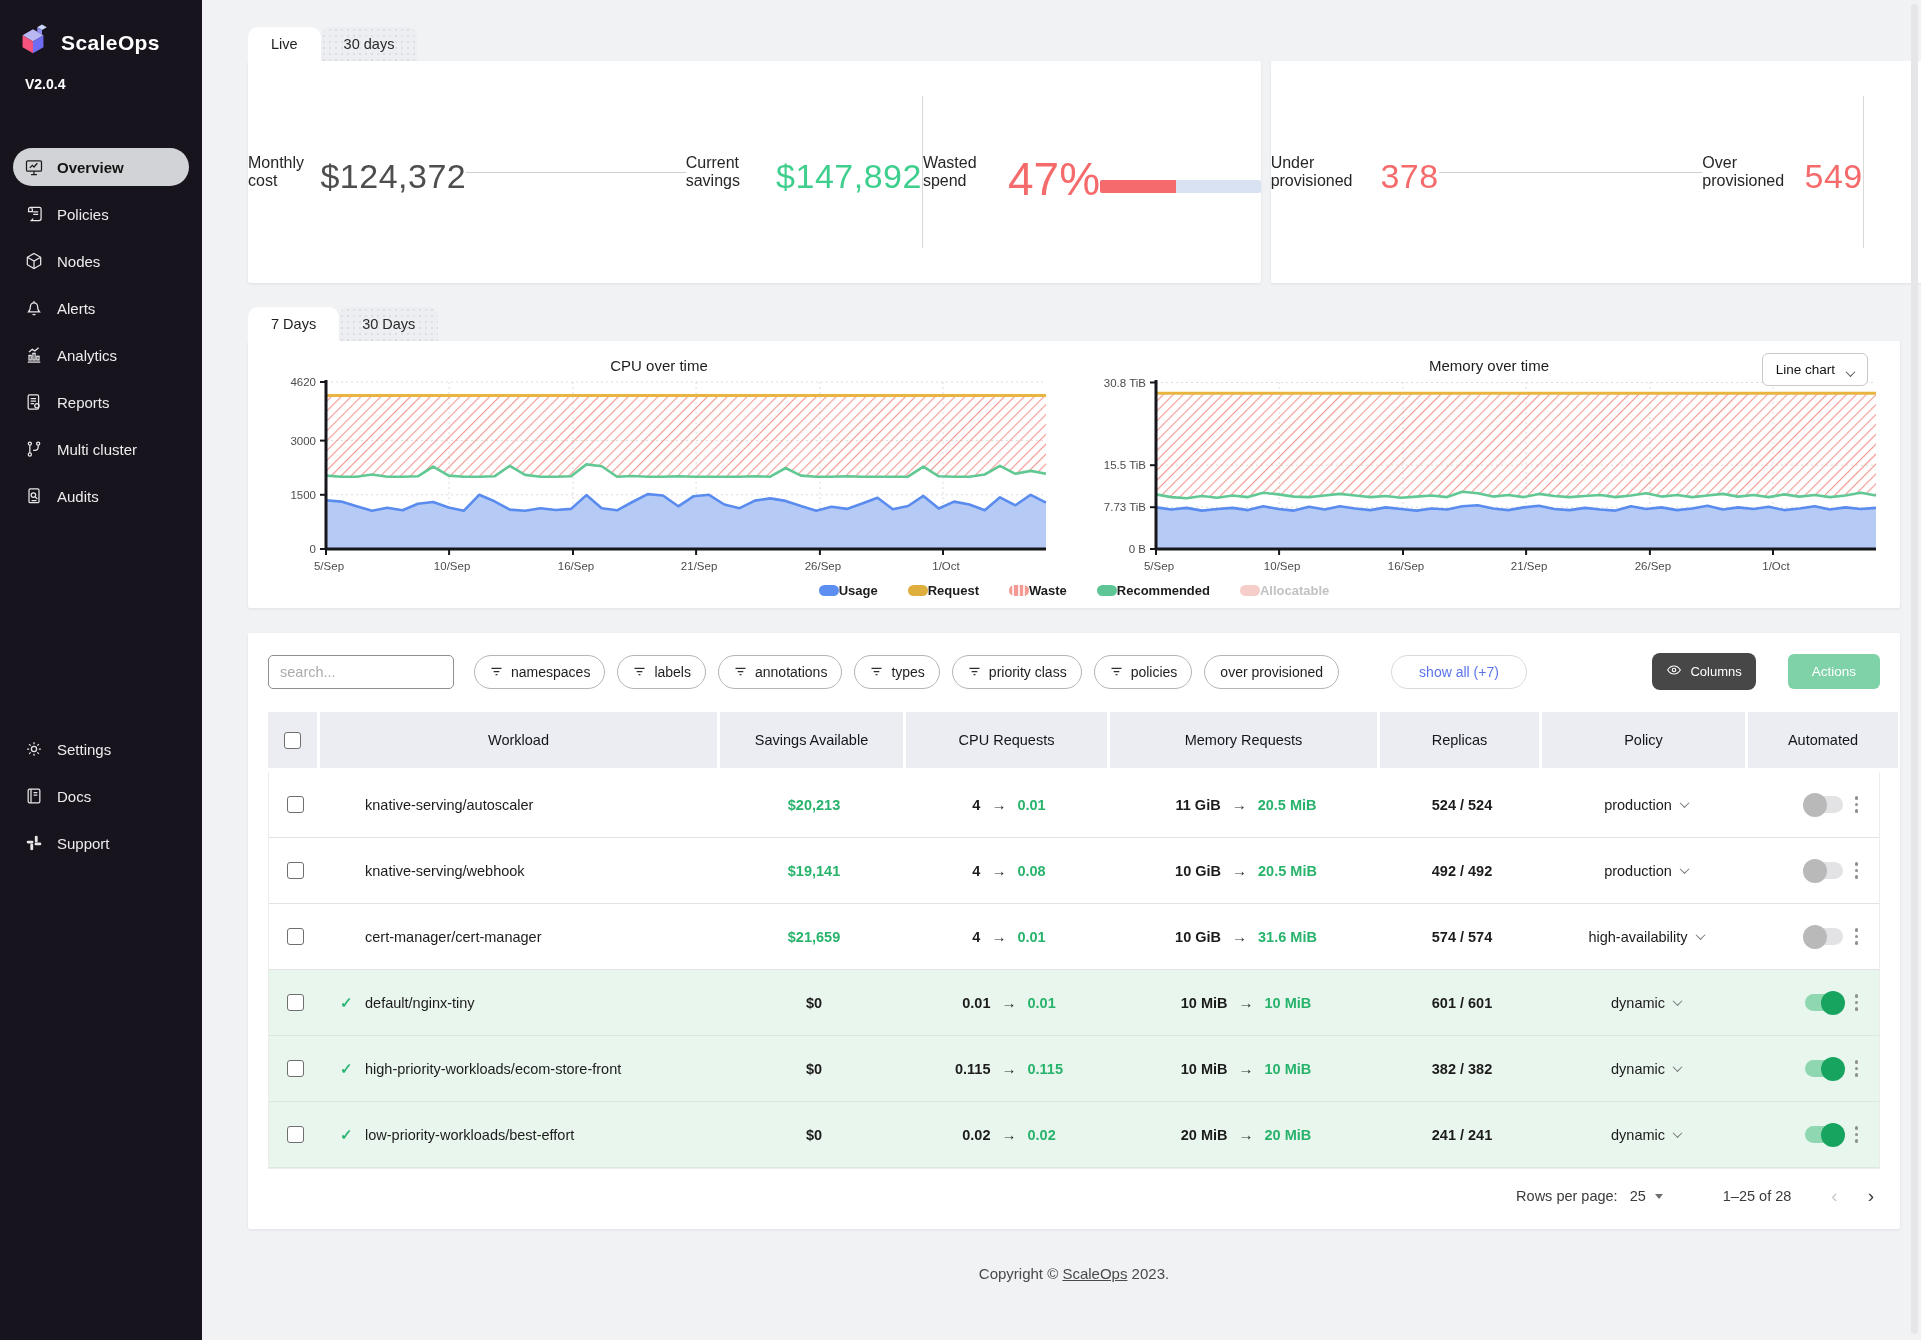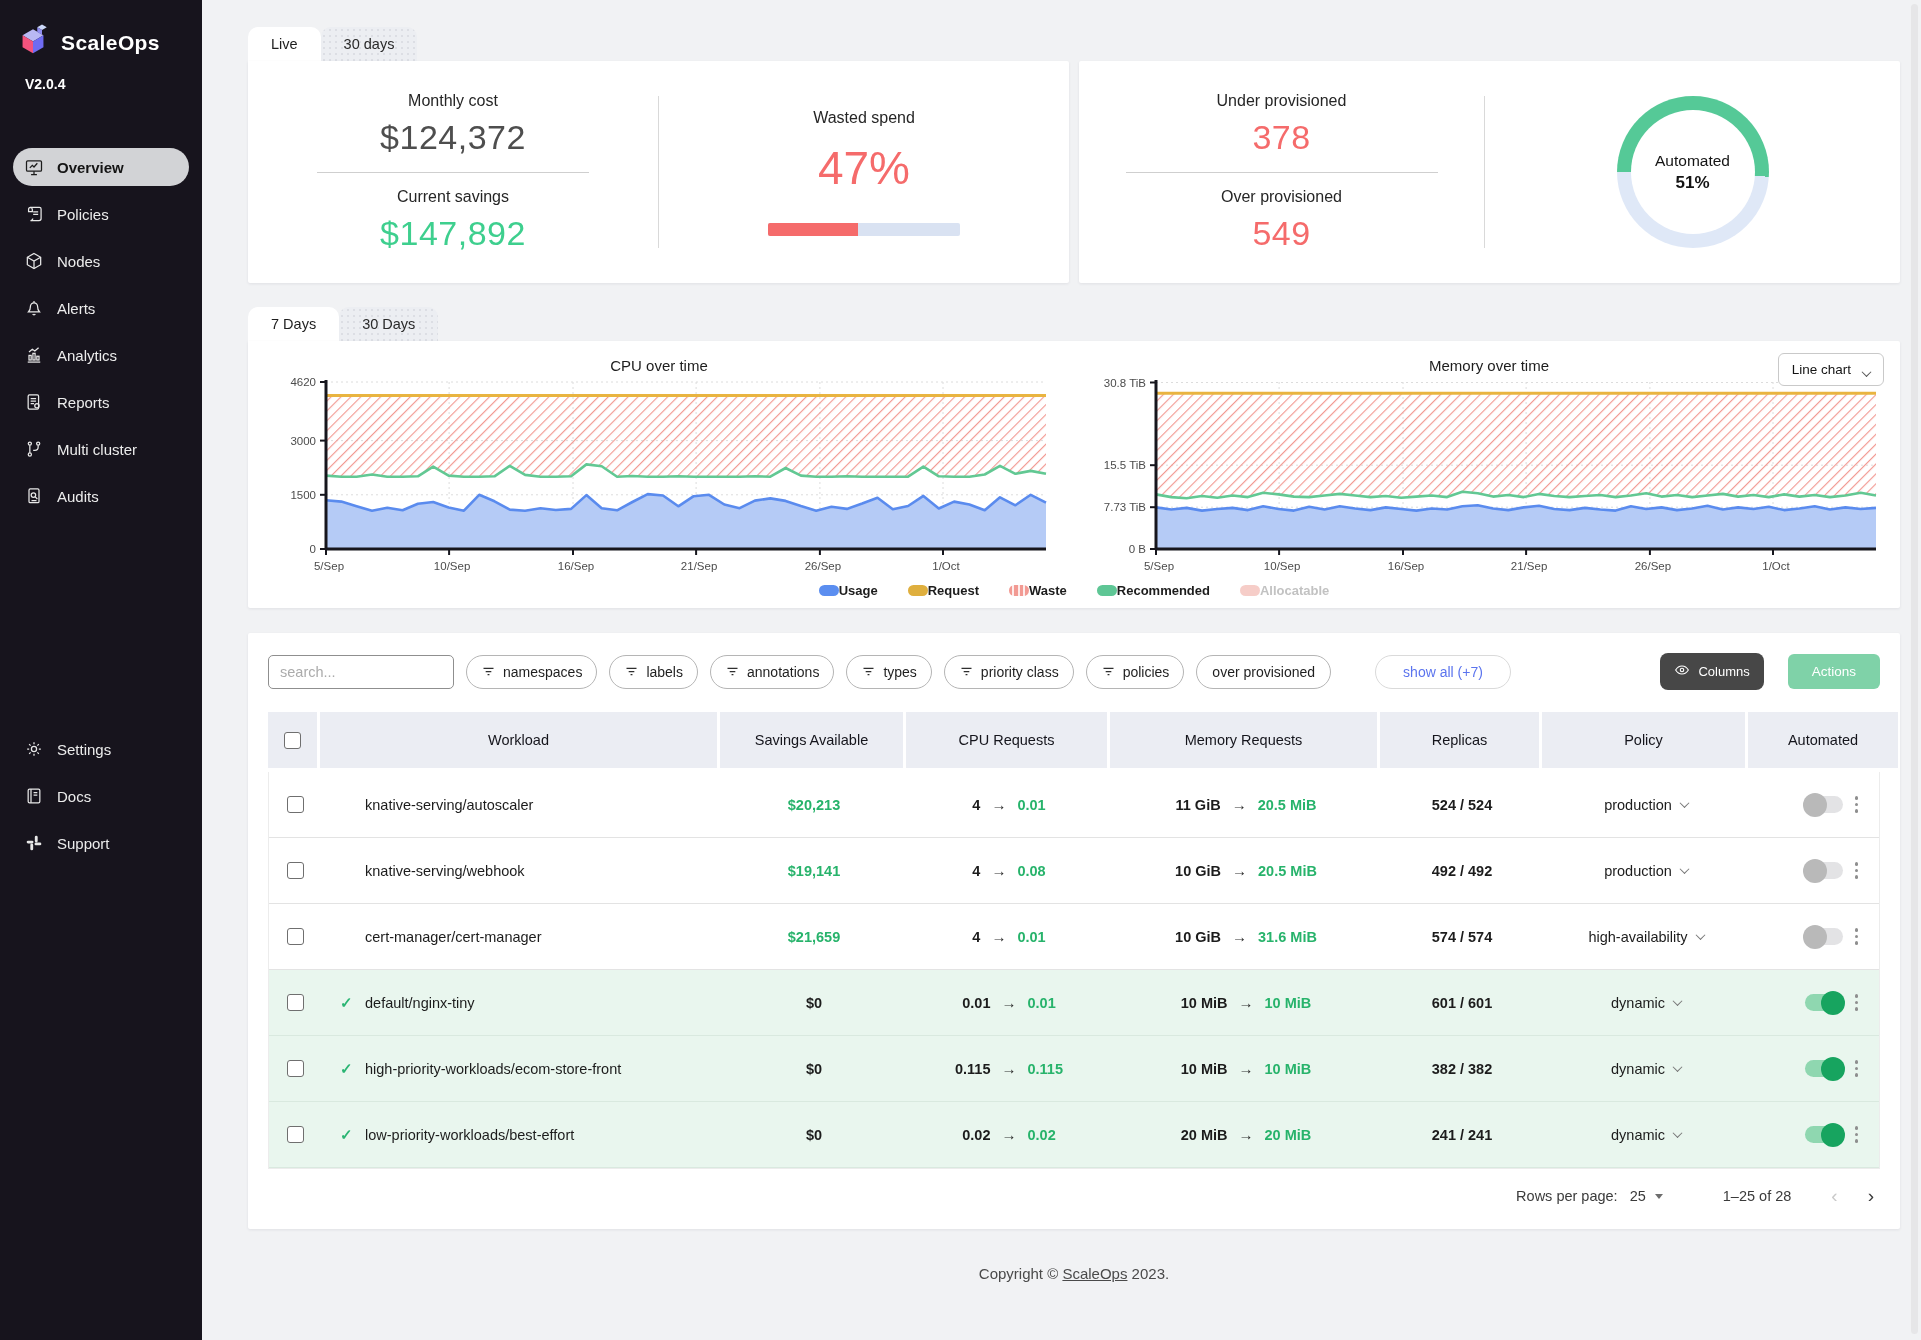--- a/index.html
+++ b/index.html
@@ -25,21 +25,21 @@
   .tabs-row{display:flex;margin-top:27px}
   .tabs-row.second{margin-top:24px}
   .tab{padding:0 23px;height:34px;display:flex;align-items:center;font-size:14.5px;color:#1e1e1e;border-radius:10px 10px 0 0;cursor:pointer}
   .tab.active{background:#fff}
   .tab.inactive{background:#eceef2;background-image:radial-gradient(#dcdee4 1px,transparent 1px);background-size:6px 6px;color:#2a2a2a}
 
   .card{background:#fff;border-radius:2px;box-shadow:0 1px 3px rgba(25,25,50,.08)}
   .summary-row{display:flex;gap:10px}
   .sum-card{flex:1;height:222px;display:flex;align-items:center}
   .sum-card.first{border-top-left-radius:0}
-  .sum-half{flex:1;display:flex;flex-direction:column;align-items:center;justify-content:center}
+  .sum-half{flex:1;display:flex;flex-direction:row;align-items:center;justify-content:center}
   .vdiv{width:1px;background:#d9d9d9;height:152px}
   .metric-label{font-size:16px;color:#262626}
   .metric-value{font-size:34px;color:#4e4e4e;font-weight:500;margin-top:8px;letter-spacing:.5px}
   .hdiv{width:272px;height:1px;background:#cfcfcf;margin:15px 0}
   .hdiv.w2{width:312px}
   .green-val{color:#3ecf8e!important}
   .red-val{color:#f56b6b!important}
   .wasted-value{font-size:46px;font-weight:500;margin-top:14px}
   .progress{width:192px;height:13px;background:#d9e2f2;margin-top:28px;border-radius:2px;overflow:hidden}
   .progress-fill{height:100%;background:#f56b6b}
@@ -51,26 +51,26 @@
 
   
   .charts-card{position:relative;padding:10px 16px 10px;border-top-left-radius:0}
   .charts-flex{display:flex;justify-content:space-between;gap:30px}
   .chart-box{display:flex;flex-direction:column;align-items:center}
   .chart-title{font-size:15px;color:#1d1d1d;margin:6px 0 0;font-weight:500}
   .legend{display:flex;justify-content:center;align-items:center;gap:30px;margin-top:4px}
   .legend-item{display:flex;align-items:center;font-size:13px;font-weight:700;color:#1c1c1c;cursor:pointer}
   .legend-pill{width:20px;height:11px;border-radius:6px}
   .legend-item.muted{color:#c2c2c2}
-  .select{position:absolute;top:12px;right:16px;display:flex;align-items:flex-end;gap:12px;border:1px solid #c9c9c9;border-radius:6px;padding:8px 13px;font-size:13.5px;background:#fff;color:#141414;cursor:pointer}
+  .select{position:absolute;top:12px;right:32px;display:flex;align-items:flex-end;gap:12px;border:1px solid #c9c9c9;border-radius:6px;padding:8px 13px;font-size:13.5px;background:#fff;color:#141414;cursor:pointer}
   .chev{width:7px;height:7px;border-right:1.6px solid #555;border-bottom:1.6px solid #555;transform:rotate(45deg) translate(-1px,-1px)}
 
   
   .workloads-card{margin-top:25px;padding:20px 20px 22px}
-  .filter-row{display:flex;align-items:center;gap:12px}
+  .filter-row{display:flex;align-items:center;gap:20px}
   .search{width:186px;height:34px;border:1px solid #8f8f8f;border-radius:5px;padding:0 11px;font-size:14.5px;color:#333;background:#fff;outline:none;font-family:inherit}
   .search::placeholder{color:#ababab}
   .chip{display:flex;align-items:center;gap:7px;height:34px;padding:0 14px;border:1px solid #b5b5b5;border-radius:18px;background:#fff;font-size:14px;color:#1f1f1f;cursor:pointer;white-space:nowrap}
   .chip.plain{padding:0 15px}
   .chip.showall{color:#5b74ee;border-color:#dadada;margin-left:32px;padding:0 27px}
   .filter-spacer{flex:1}
   .btn-columns{display:flex;align-items:center;gap:8px;background:#474747;color:#fff;font-size:13px;border-radius:8px;padding:9px 14px;border:none;cursor:pointer;font-family:inherit}
   .btn-actions{background:#7fd2a8;color:#fff;font-size:13.5px;border-radius:6px;padding:10px 24px;border:none;margin-left:12px;cursor:pointer;font-family:inherit}
 
   .table{margin-top:22px}

